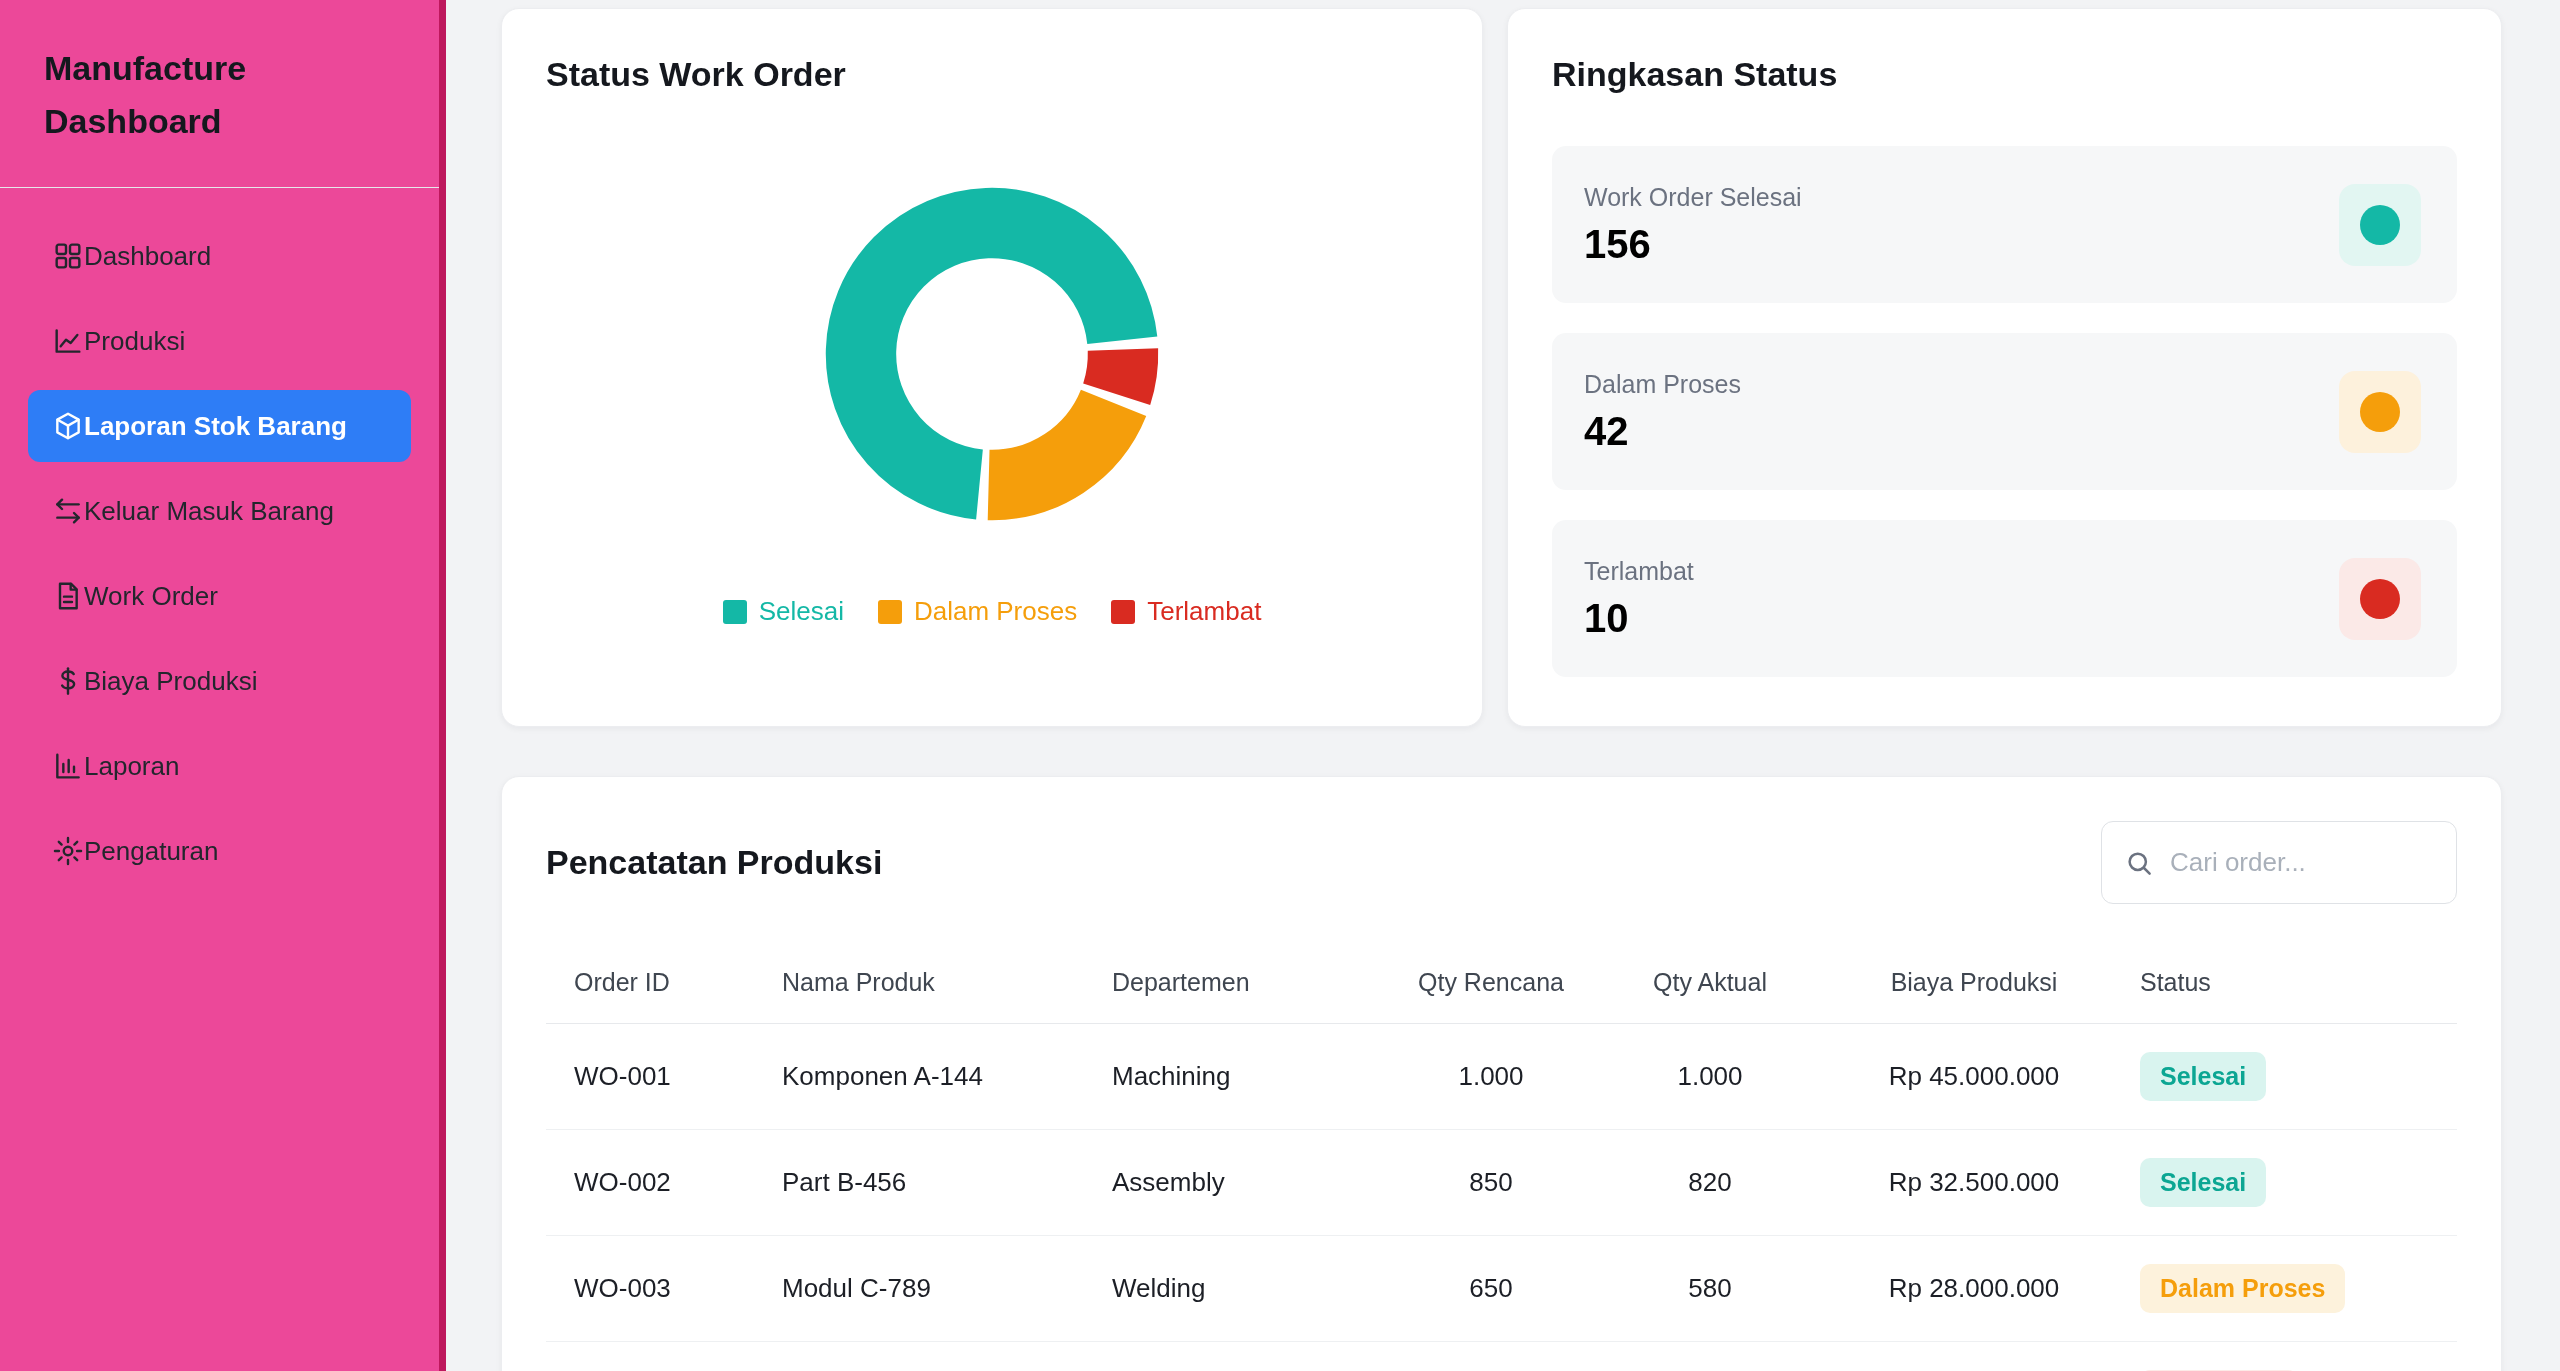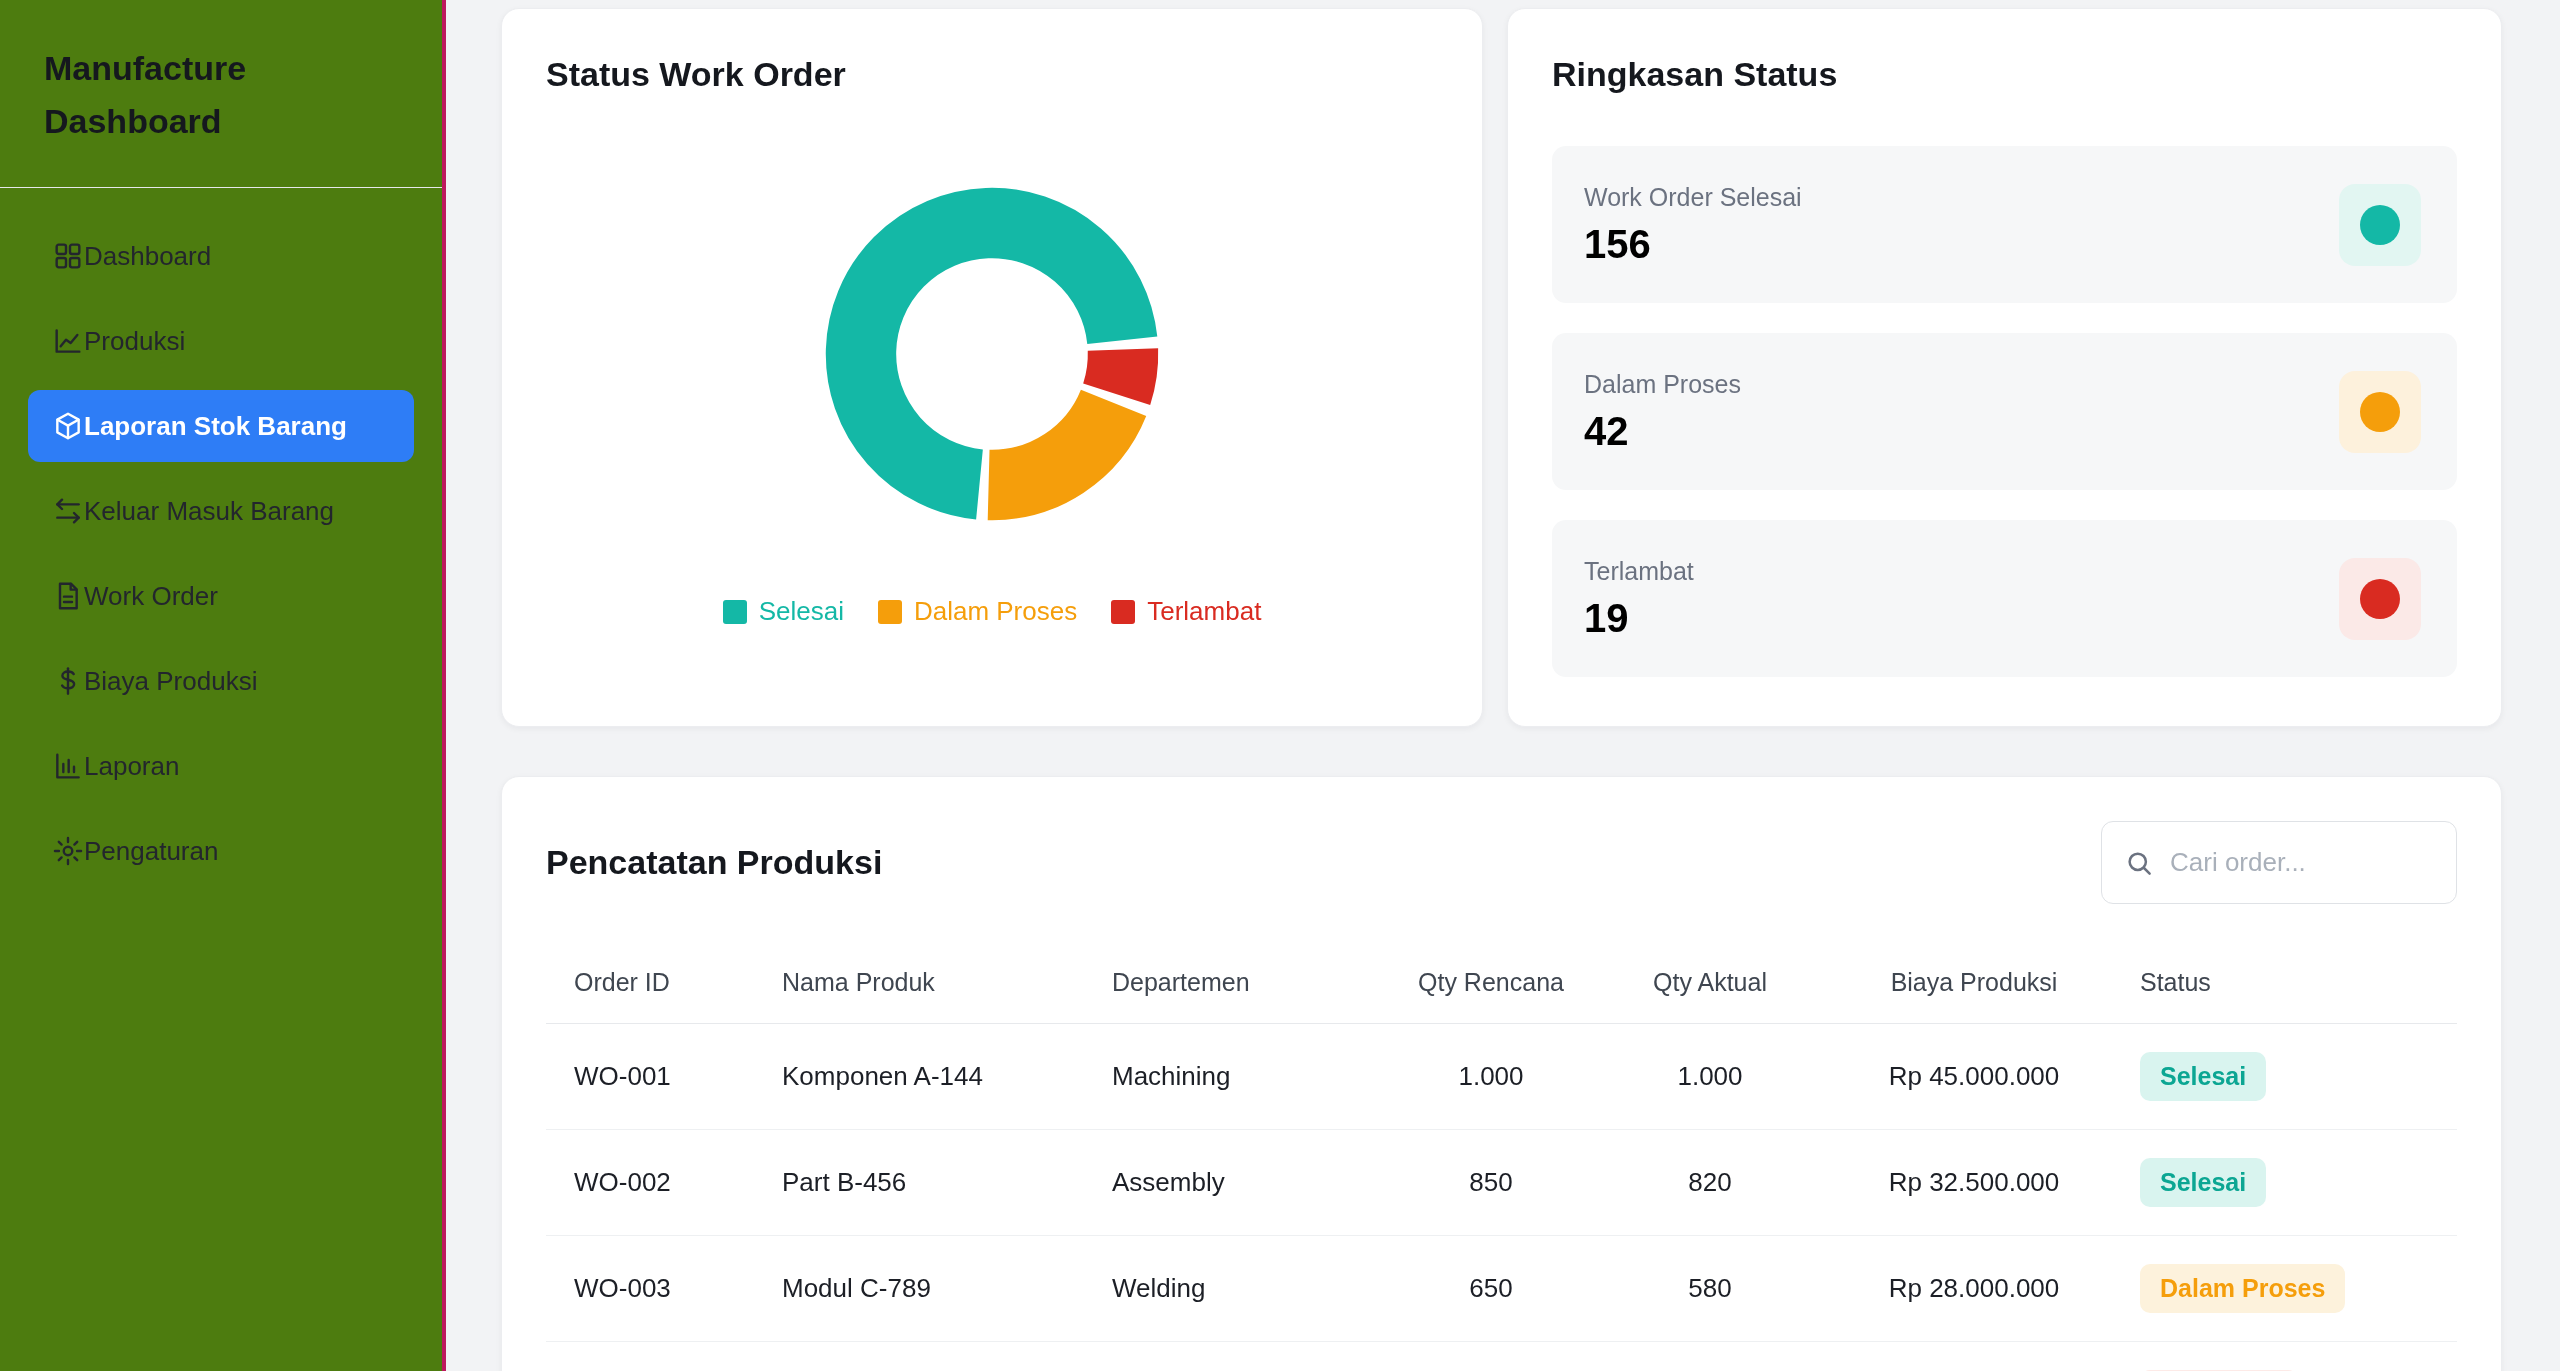--- a/index.html
+++ b/index.html
@@ -6,21 +6,21 @@
   html, body { margin: 0; padding: 0; }
   body {
     width: 2560px; height: 1371px; overflow: hidden;
     background: #f2f3f5;
     font-family: "Liberation Sans", sans-serif;
     color: #16181d;
   }
   .app { display: flex; width: 100%; height: 100%; }
 
   
-  .sidebar { width: 446px; flex-shrink: 0; background: #4d7c0f; border-right: 4px solid #be185d; height: 100%; }
+  .sidebar { width: 446px; flex-shrink: 0; background: #ec4899; border-right: 7px solid #be185d; height: 100%; }
   .sidebar-header { padding: 42px 44px 40px 44px; border-bottom: 1px solid #e6e8eb; }
   .sidebar-header h1 { margin: 0; font-size: 34px; font-weight: 700; line-height: 1.55; color: #15181e; max-width: 300px; }
   .sidebar-nav { padding: 32px 28px; }
   .nav-item { display: flex; align-items: center; height: 72px; padding: 0 24px; margin-bottom: 13px; border-radius: 12px; font-size: 26px; color: #23262d; cursor: pointer; }
   .nav-item.active { background: var(--accent); color: #ffffff; font-weight: 600; }
   .nav-icon { display: inline-flex; width: 32px; height: 32px; flex-shrink: 0; }
   .nav-icon svg { width: 32px; height: 32px; display: block; }
   .nav-label { white-space: nowrap; }
 
   
@@ -200,21 +200,21 @@
                 <div class="stat-label">Dalam Proses</div>
                 <div class="stat-value">42</div>
               </div>
               <div class="stat-icon" style="background: rgb(253, 241, 220);">
                 <div class="stat-dot" style="background: rgb(245, 158, 11);"></div>
               </div>
             </div>
             <div class="stat">
               <div class="stat-text">
                 <div class="stat-label">Terlambat</div>
-                <div class="stat-value">19</div>
+                <div class="stat-value">10</div>
               </div>
               <div class="stat-icon" style="background: rgb(251, 233, 231);">
                 <div class="stat-dot" style="background: rgb(217, 43, 33);"></div>
               </div>
             </div>
           </div>
       </section>
 
     </div>
 

